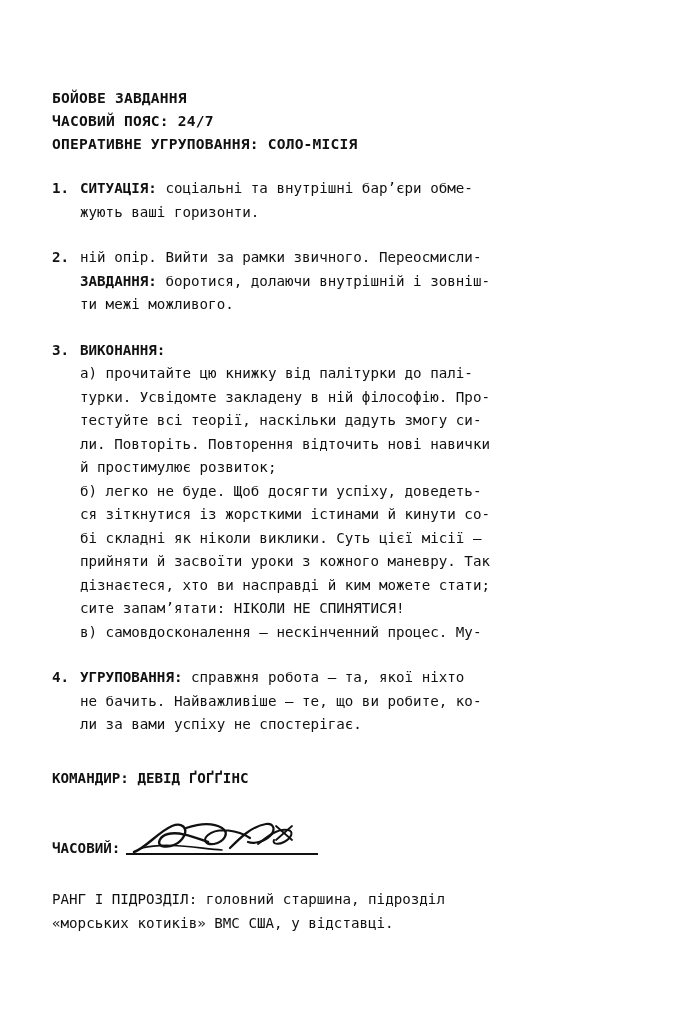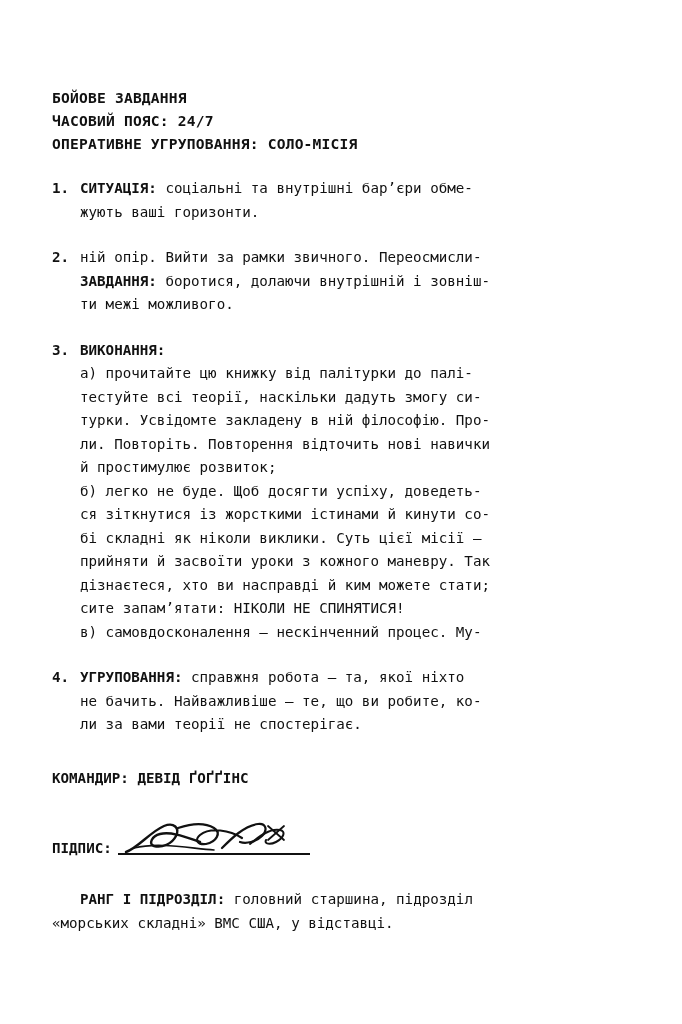--- a/index.html
+++ b/index.html
@@ -94,22 +94,21 @@
     bottom: 3px;
     width: 192px;
     border-bottom: 2px solid #111;
   }
   .rank {
     margin-top: 30px;
     font-size: 14.2px;
     line-height: 23.5px;
   }
   .rank .lead {
-    font-weight: bold;
-    margin-left: 28px;
+    font-weight: normal;
   }
 </style>
 </head>
 <body>
 
 <div class="page">
 
   <div class="header">
     <div>БОЙОВЕ ЗАВДАННЯ</div>
     <div>ЧАСОВИЙ ПОЯС: 24/7</div>
@@ -127,61 +126,61 @@
     <div class="line">ній опір. Вийти за рамки звичного. Переосмисли-</div>
     <div class="line"><span class="lead">ЗАВДАННЯ:</span><span> боротися, долаючи внутрішній і зовніш-</span></div>
     <div class="line">ти межі можливого.</div>
   </div>
 
   <div class="block item">
     <span class="num">3.</span>
     <div class="line"><span class="lead">ВИКОНАННЯ:</span></div>
     <div class="sub">
       <div class="line">а) прочитайте цю книжку від палітурки до палі-</div>
+      <div class="line">турки. Усвідомте закладену в ній філософію. Про-</div>
       <div class="line">тестуйте всі теорії, наскільки дадуть змогу си-</div>
-      <div class="line">турки. Усвідомте закладену в ній філософію. Про-</div>
       <div class="line">ли. Повторіть. Повторення відточить нові навички</div>
       <div class="line">й простимулює розвиток;</div>
     </div>
     <div class="sub">
       <div class="line">б) легко не буде. Щоб досягти успіху, доведеть-</div>
       <div class="line">ся зіткнутися із жорсткими істинами й кинути со-</div>
       <div class="line">бі складні як ніколи виклики. Суть цієї місії —</div>
       <div class="line">прийняти й засвоїти уроки з кожного маневру. Так</div>
       <div class="line">дізнаєтеся, хто ви насправді й ким можете стати;</div>
     </div>
     <div class="sub">
       <div class="line">сите запам’ятати: НІКОЛИ НЕ СПИНЯТИСЯ!</div>
       <div class="line">в) самовдосконалення — нескінченний процес. Му-</div>
     </div>
   </div>
 
   <div class="block item">
     <span class="num">4.</span>
     <div class="line"><span class="lead">УГРУПОВАННЯ:</span><span> справжня робота — та, якої ніхто</span></div>
     <div class="line">не бачить. Найважливіше — те, що ви робите, ко-</div>
-    <div class="line">ли за вами теорії не спостерігає.</div>
+    <div class="line">ли за вами успіху не спостерігає.</div>
   </div>
 
   <div class="signer"><span>КОМАНДИР: </span><span class="val">ДЕВІД ҐОҐҐІНС</span></div>
 
   <div class="sig-row">
-    <span class="sig-label">ПІДПИС:</span>
+    <span class="sig-label">ЧАСОВИЙ:</span>
     <span class="sig-graphic">
       <span class="sig-underline"></span>
       <svg width="200" height="40" viewBox="0 0 200 40" fill="none" xmlns="http://www.w3.org/2000/svg" aria-hidden="true">
         <path d="M8 34 C20 30, 32 14, 46 8 C56 4, 62 10, 58 18 C54 26, 44 30, 36 28 C30 26, 34 18, 42 16 C54 13, 70 20, 82 24" stroke="#111" stroke-width="2.4" stroke-linecap="round" fill="none"></path>
         <path d="M60 10 C72 6, 86 4, 96 10 C104 15, 98 24, 88 26 C80 27, 76 22, 82 17 C92 9, 112 12, 124 20" stroke="#111" stroke-width="2.2" stroke-linecap="round" fill="none"></path>
         <path d="M104 30 C114 20, 126 8, 140 6 C148 5, 150 12, 144 18 C138 24, 128 26, 122 24" stroke="#111" stroke-width="2.2" stroke-linecap="round" fill="none"></path>
         <path d="M132 26 C142 18, 152 10, 162 12 C168 13, 166 20, 158 24 C152 27, 146 26, 148 22" stroke="#111" stroke-width="2" stroke-linecap="round" fill="none"></path>
         <path d="M150 8 L166 22" stroke="#111" stroke-width="1.8" stroke-linecap="round"></path>
         <path d="M166 8 L150 22" stroke="#111" stroke-width="1.8" stroke-linecap="round"></path>
         <path d="M16 30 C40 24, 70 30, 96 32" stroke="#111" stroke-width="1.6" stroke-linecap="round" fill="none"></path>
       </svg>
     </span>
   </div>
 
   <div class="rank">
     <div class="line"><span class="lead">РАНГ І ПІДРОЗДІЛ:</span><span> головний старшина, підрозділ</span></div>
-    <div class="line">«морських складні» ВМС США, у відставці.</div>
+    <div class="line">«морських котиків» ВМС США, у відставці.</div>
   </div>
 
 </div>
 
 </body></html>

